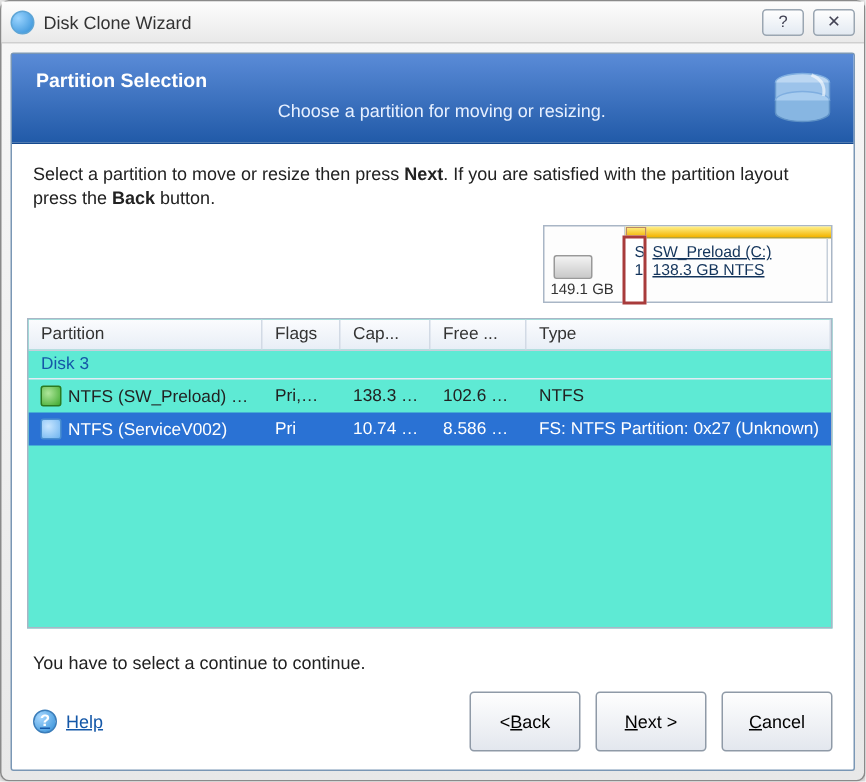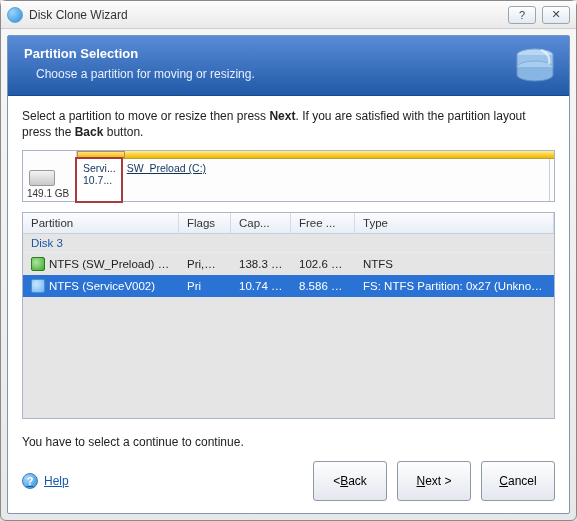--- a/index.html
+++ b/index.html
@@ -57,30 +57,31 @@
     background: #fff;
   }
   .header-band {
     background: linear-gradient(#5a8bd7,#215aa8);
     color: #fff;
     padding: 10px 16px 14px;
     border-bottom: 1px solid #154a8f;
     position: relative;
   }
   .header-title { font-weight: bold; font-size: 13px; margin-bottom: 6px; }
-  .header-sub { margin-left: 12px; font-size: 12px; color: #e7f0ff; }
+  .header-sub { margin-left: 12px; font-size: 12px; color: #e7f0ff; text-align: center; }
   .header-icon {
     position: absolute; right: 10px; top: 8px; width: 48px; height: 40px;
   }
   .header-icon svg { width: 48px; height: 40px; }
   .content {
     flex: 1;
     padding: 12px 14px 6px;
     display: flex; flex-direction: column;
     color: #222;
+    align-items: flex-end;
   }
   .instr { margin-bottom: 10px; line-height: 1.35; }
   .disk-map {
     border: 1px solid #a9b6c6;
     background: #fdfdfd;
     display: flex;
     align-items: stretch;
     height: 52px;
     margin-bottom: 10px;
   }
@@ -117,21 +118,21 @@
     margin: -2px;
     z-index: 2;
     background: #fff;
   }
   .part-cell .pname { color: #12335a; }
   .part-cell .pinfo { color: #12335a; }
   .table-box {
     border: 1px solid #a9b6c6;
     flex: 1;
     overflow: auto;
-    background: #e5e5e5;
+    background: #5eead4;
   }
   .thead {
     display: flex;
     background: linear-gradient(#fbfcfe,#e8eef6);
     border-bottom: 1px solid #c6cfda;
     color: #333;
     font-size: 11.5px;
   }
   .thead .th {
     padding: 4px 8px;
@@ -239,20 +240,21 @@
               <div class="bar-seg sel" style="width: 10%;"></div>
               <div class="bar-seg" style="width: 90%;"></div>
             </div>
           <div class="bar-row" id="bar-row">
               <div class="part-cell sel" style="width: 10%;">
                 <div class="pname">Servi...</div>
                 <div class="pinfo">10.7...</div>
               </div>
               <div class="part-cell" style="width: 90%; text-decoration: underline;">
                 <div class="pname">SW_Preload (C:)</div>
+                <div class="pinfo">138.3 GB  NTFS</div>
               </div>
             </div>
         </div>
       </div>
 
       <div class="table-box">
         <div class="thead">
           <div class="th col-part">Partition</div>
           <div class="th col-flags">Flags</div>
           <div class="th col-cap">Cap...</div>

